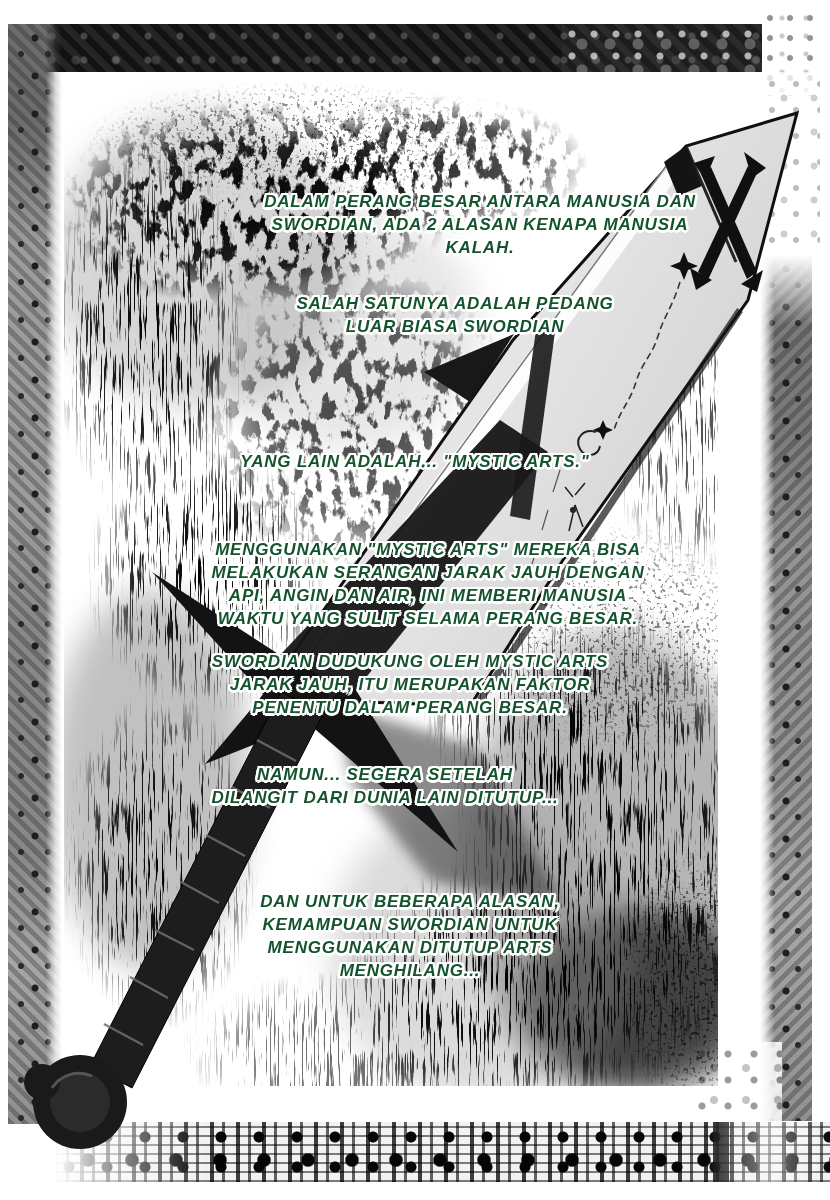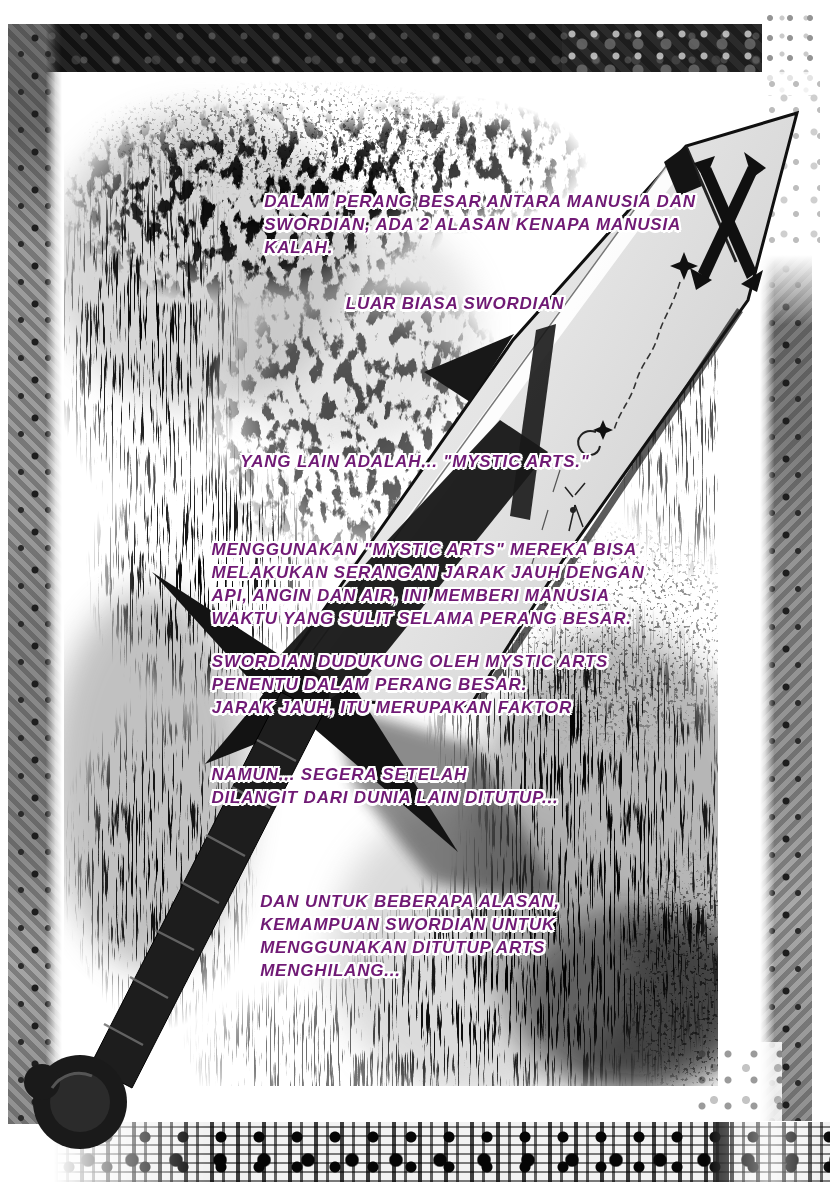--- a/index.html
+++ b/index.html
@@ -62,23 +62,23 @@
       #f2f2f2;
     -webkit-mask:linear-gradient(90deg,transparent 0,rgba(0,0,0,.35) 6%,#000 20%,#000 84%,rgba(0,0,0,.5) 92%,#000);
     mask:linear-gradient(90deg,transparent 0,rgba(0,0,0,.35) 6%,#000 20%,#000 84%,rgba(0,0,0,.5) 92%,#000);}
   .bb::after{content:"";position:absolute;left:659px;top:0;width:16px;height:100%;background:#0a0a0a;opacity:.85;}
   .bb-corner{left:690px;top:1042px;width:92px;height:80px;opacity:.85;
     background:
       radial-gradient(circle at 12px 12px,rgba(60,60,60,.6) 0 3px,transparent 4px) 0 0/26px 26px,
       radial-gradient(circle at 24px 26px,rgba(140,140,140,.6) 0 3.5px,transparent 4.5px) 0 0/32px 32px,#fff;}
   .art{position:absolute;left:0;top:0;z-index:2;pointer-events:none;}
   
-  .narr{position:absolute;transform:translateX(-50%);white-space:nowrap;
+  .narr{position:absolute;transform:translateX(-50%);text-align:center;white-space:nowrap;
     font-style:italic;font-weight:bold;font-size:17px;line-height:23px;letter-spacing:.8px;
-    color:#701a75;z-index:5;
+    color:#14532d;z-index:5;
     text-shadow:-2px -2px 0 #fff,2px -2px 0 #fff,-2px 2px 0 #fff,2px 2px 0 #fff,
                 -2.5px 0 0 #fff,2.5px 0 0 #fff,0 -2.5px 0 #fff,0 2.5px 0 #fff;}
 </style>
 </head>
 <body>
 
 <div class="stage">
 
   <div class="border bt"></div>
   <div class="border bt-corner"></div>
@@ -202,35 +202,36 @@
       <path d="M52,1088 a32,32 0 0 1 40,-12" stroke="#555" stroke-width="3" fill="none"></path>
     </g>
   </svg>
 
   <div class="narr" style="left:480px;top:190px;">
     <div>DALAM PERANG BESAR ANTARA MANUSIA DAN</div>
     <div>SWORDIAN, ADA 2 ALASAN KENAPA MANUSIA</div>
     <div>KALAH.</div>
   </div>
   <div class="narr" style="left:455px;top:292px;">
+    <div>SALAH SATUNYA ADALAH PEDANG</div>
     <div>LUAR BIASA SWORDIAN</div>
   </div>
   <div class="narr" style="left:415px;top:450px;">
     <div>YANG LAIN ADALAH... "MYSTIC ARTS."</div>
   </div>
   <div class="narr" style="left:428px;top:538px;">
     <div>MENGGUNAKAN "MYSTIC ARTS" MEREKA BISA</div>
     <div>MELAKUKAN SERANGAN JARAK JAUH DENGAN</div>
     <div>API, ANGIN DAN AIR, INI MEMBERI MANUSIA</div>
     <div>WAKTU YANG SULIT SELAMA PERANG BESAR.</div>
   </div>
   <div class="narr" style="left:410px;top:650px;">
     <div>SWORDIAN DUDUKUNG OLEH MYSTIC ARTS</div>
+    <div>JARAK JAUH, ITU MERUPAKAN FAKTOR</div>
     <div>PENENTU DALAM PERANG BESAR.</div>
-    <div>JARAK JAUH, ITU MERUPAKAN FAKTOR</div>
   </div>
   <div class="narr" style="left:385px;top:763px;font-style:italic;">
     <div>NAMUN... SEGERA SETELAH</div>
     <div>DILANGIT DARI DUNIA LAIN DITUTUP...</div>
   </div>
   <div class="narr" style="left:410px;top:890px;">
     <div>DAN UNTUK BEBERAPA ALASAN,</div>
     <div>KEMAMPUAN SWORDIAN UNTUK</div>
     <div>MENGGUNAKAN DITUTUP ARTS</div>
     <div>MENGHILANG...</div>

